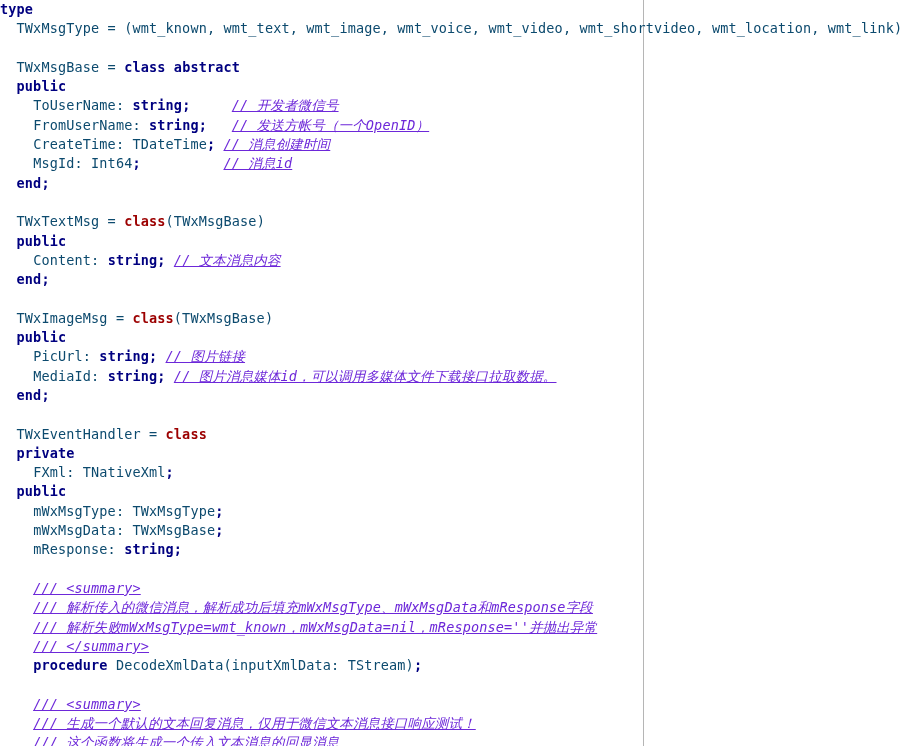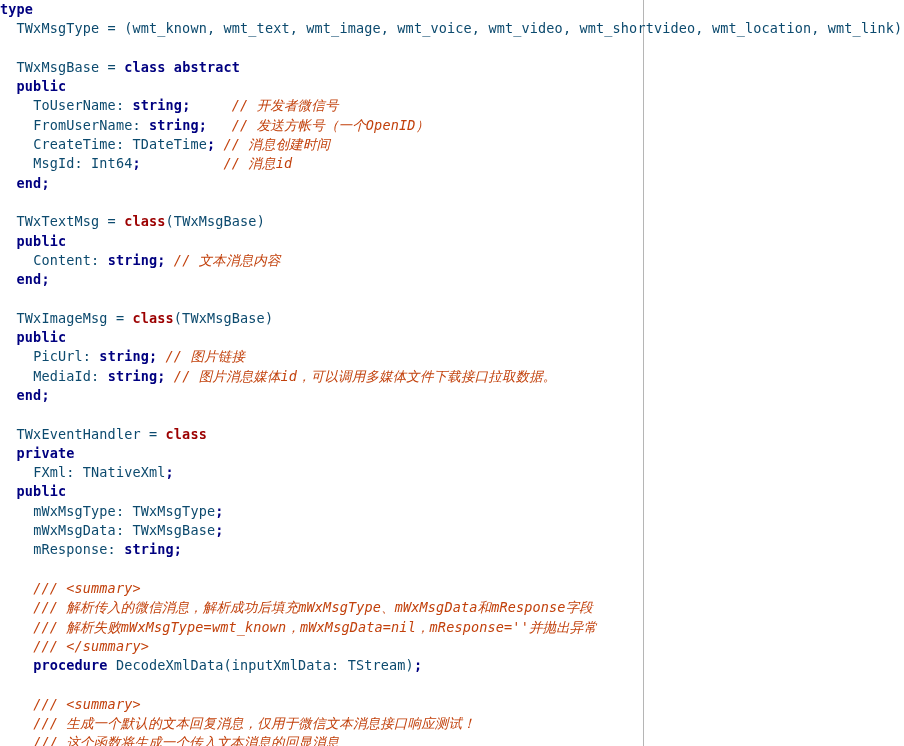--- a/index.html
+++ b/index.html
@@ -45,19 +45,19 @@
     display: block;
     height: 19.3px;
     white-space: pre;
   }
   .kw      { color: #000080; font-weight: bold; }
   .kw-red  { color: #9c0000; font-weight: bold; }
   .cmt     { color: #008000; font-style: italic; }
   .pun     { color: #000080; font-weight: bold; }
   .txt     { color: #0c4a6e; }
 </style>
-<style>#editor{background:#ffffff;}#code{color:#000000;}.kw{color:#000080;}.pun{color:#000080;}.kw-red{color:#9c0000;}.cmt{color:#c2410c;}#margin-guide{background:#b5b5b5;left:643px;}</style></head>
+<style>#editor{background:#ffffff;}#code{color:#000000;}.kw{color:#000080;}.pun{color:#000080;}.kw-red{color:#9c0000;}.cmt{color:#6d28d9;text-decoration:underline;}#margin-guide{background:#b5b5b5;left:643px;}</style></head>
 <body>
 
 <div id="editor">
   <div id="margin-guide"></div>
   <pre id="code"><span class="ln"><span class="kw">type</span></span><span class="ln">  <span class="txt">TWxMsgType = (wmt_known, wmt_text, wmt_image, wmt_voice, wmt_video, wmt_shortvideo, wmt_location, wmt_link)</span><span class="pun">;</span></span><span class="ln">&nbsp;</span><span class="ln">  <span class="txt">TWxMsgBase = </span><span class="kw">class abstract</span></span><span class="ln">  <span class="kw">public</span></span><span class="ln">    <span class="txt">ToUserName: </span><span class="kw">string</span><span class="pun">;</span><span class="txt">     </span><span class="cmt">// 开发者微信号</span></span><span class="ln">    <span class="txt">FromUserName: </span><span class="kw">string</span><span class="pun">;</span><span class="txt">   </span><span class="cmt">// 发送方帐号（一个OpenID）</span></span><span class="ln">    <span class="txt">CreateTime: TDateTime</span><span class="pun">;</span><span class="txt"> </span><span class="cmt">// 消息创建时间</span></span><span class="ln">    <span class="txt">MsgId: Int64</span><span class="pun">;</span><span class="txt">          </span><span class="cmt">// 消息id</span></span><span class="ln">  <span class="kw">end</span><span class="pun">;</span></span><span class="ln">&nbsp;</span><span class="ln">  <span class="txt">TWxTextMsg = </span><span class="kw-red">class</span><span class="txt">(TWxMsgBase)</span></span><span class="ln">  <span class="kw">public</span></span><span class="ln">    <span class="txt">Content: </span><span class="kw">string</span><span class="pun">;</span><span class="txt"> </span><span class="cmt">// 文本消息内容</span></span><span class="ln">  <span class="kw">end</span><span class="pun">;</span></span><span class="ln">&nbsp;</span><span class="ln">  <span class="txt">TWxImageMsg = </span><span class="kw-red">class</span><span class="txt">(TWxMsgBase)</span></span><span class="ln">  <span class="kw">public</span></span><span class="ln">    <span class="txt">PicUrl: </span><span class="kw">string</span><span class="pun">;</span><span class="txt"> </span><span class="cmt">// 图片链接</span></span><span class="ln">    <span class="txt">MediaId: </span><span class="kw">string</span><span class="pun">;</span><span class="txt"> </span><span class="cmt">// 图片消息媒体id，可以调用多媒体文件下载接口拉取数据。</span></span><span class="ln">  <span class="kw">end</span><span class="pun">;</span></span><span class="ln">&nbsp;</span><span class="ln">  <span class="txt">TWxEventHandler = </span><span class="kw-red">class</span></span><span class="ln">  <span class="kw">private</span></span><span class="ln">    <span class="txt">FXml: TNativeXml</span><span class="pun">;</span></span><span class="ln">  <span class="kw">public</span></span><span class="ln">    <span class="txt">mWxMsgType: TWxMsgType</span><span class="pun">;</span></span><span class="ln">    <span class="txt">mWxMsgData: TWxMsgBase</span><span class="pun">;</span></span><span class="ln">    <span class="txt">mResponse: </span><span class="kw">string</span><span class="pun">;</span></span><span class="ln">&nbsp;</span><span class="ln">    <span class="cmt">/// &lt;summary&gt;</span></span><span class="ln">    <span class="cmt">/// 解析传入的微信消息，解析成功后填充mWxMsgType、mWxMsgData和mResponse字段</span></span><span class="ln">    <span class="cmt">/// 解析失败mWxMsgType=wmt_known，mWxMsgData=nil，mResponse=''并抛出异常</span></span><span class="ln">    <span class="cmt">/// &lt;/summary&gt;</span></span><span class="ln">    <span class="kw">procedure</span><span class="txt"> DecodeXmlData(inputXmlData: TStream)</span><span class="pun">;</span></span><span class="ln">&nbsp;</span><span class="ln">    <span class="cmt">/// &lt;summary&gt;</span></span><span class="ln">    <span class="cmt">/// 生成一个默认的文本回复消息，仅用于微信文本消息接口响应测试！</span></span><span class="ln">    <span class="cmt">/// 这个函数将生成一个传入文本消息的回显消息</span></span></pre>
 </div>
 
 </body></html>

